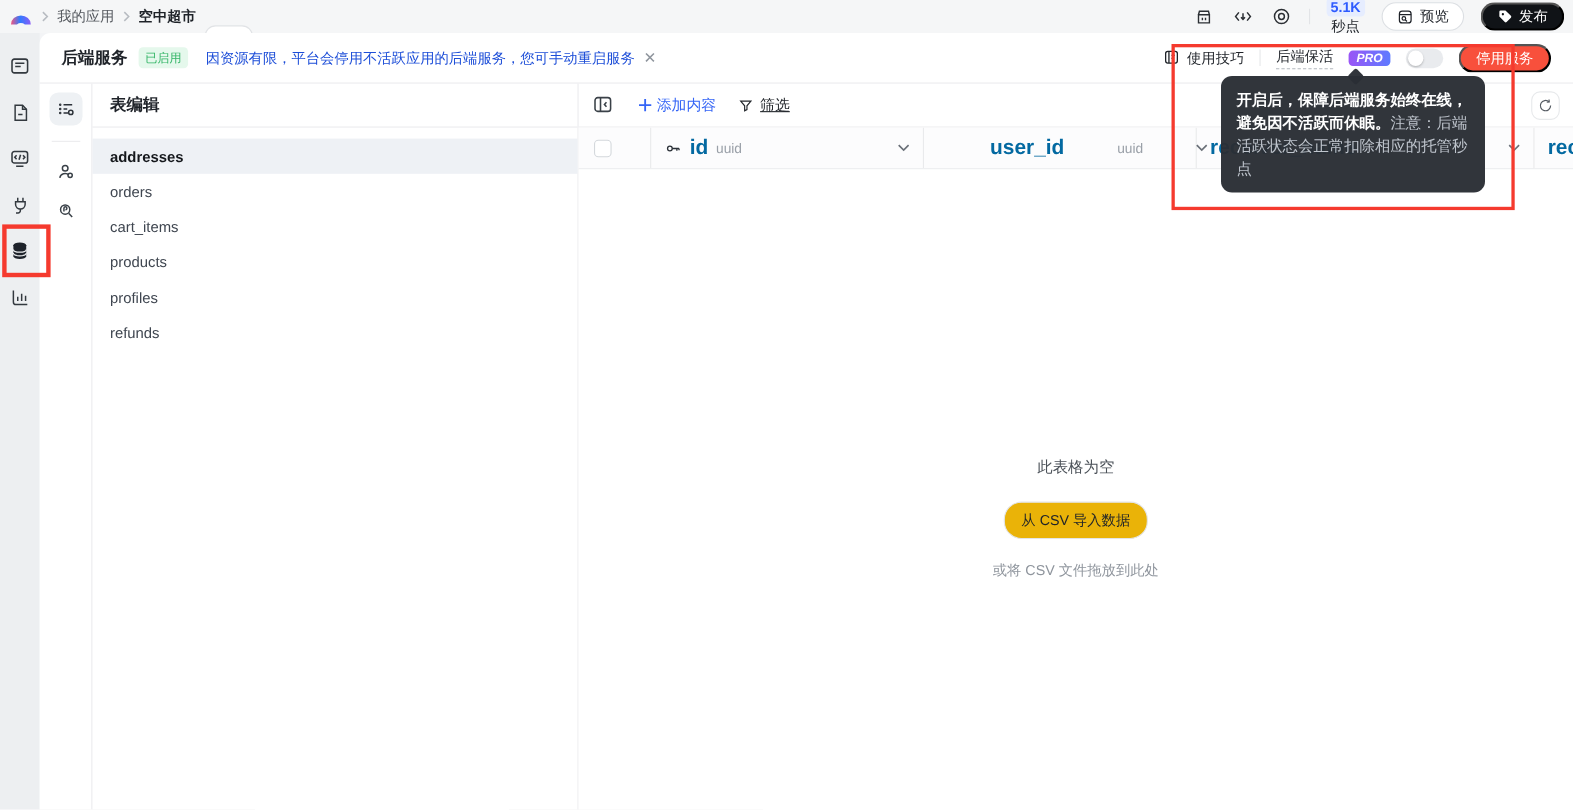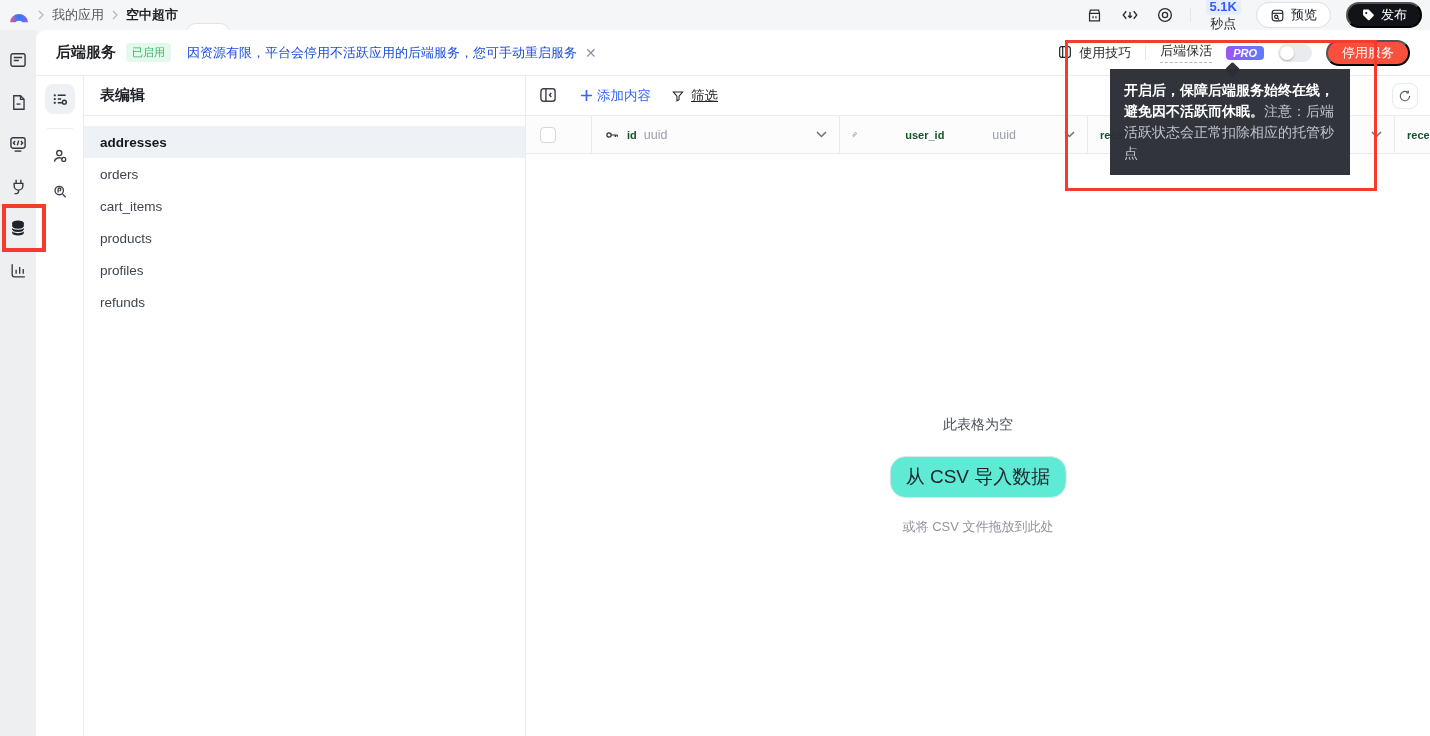--- a/index.html
+++ b/index.html
@@ -74,34 +74,34 @@
   .tool-collapse { width:22px; height:22px; color:#3a4148; cursor:pointer; }
   .tool-add { display:flex; align-items:center; gap:4px; color:#3565f6; font-size:13.5px; cursor:pointer; }
   .tool-filter { display:flex; align-items:center; gap:6px; color:#22262b; font-size:13.5px; cursor:pointer;text-decoration:underline; }
   .btn-refresh { margin-left:auto; width:26px; height:26px; border:1px solid #e7e9eb; border-radius:8px; background:#fff;
                  display:flex; align-items:center; justify-content:center; color:#565c63; cursor:pointer; }
 
   .grid-head { height:38px; border-bottom:1px solid #e9eaec; display:flex; background:#fcfcfd; flex:none; overflow:hidden; }
   .gh-cell { border-right:1px solid #e9eaec; display:flex; align-items:center; padding:0 12px; gap:7px; flex:none; }
   .gh-check { width:66px; padding-left:14px; }
   .checkbox { width:16px; height:16px; border:1.5px solid #d4d8dc; border-radius:4px; background:#fff; cursor:pointer; }
-  .col-name { font-size:11px; font-weight:700; color:#14532d; white-space:nowrap; }
+  .col-name { font-size:19px; font-weight:700; color:#0369a1; white-space:nowrap; }
   .col-type { font-size:12.5px; color:#9aa0a8; white-space:nowrap; }
   .gh-chev { margin-left:auto; color:#6a7078; cursor:pointer; }
   .gh-flex { flex:1 1 auto; min-width:0; overflow:hidden; border-right:none; }
 
   .grid-body { flex:1; position:relative; background:#fff; }
   .empty { position:absolute; left:50%; top:262px; transform:translateX(-50%); text-align:center; white-space:nowrap; }
   .empty-title { font-size:14px; color:#4b5158; }
-  .btn-import { display:inline-block; margin-top:22px; border:1px solid #e3e5e8; border-radius:16px; background:#5eead4;
-                padding:7px 15px; font-size:19px; color:#1f2329; cursor:pointer; }
+  .btn-import { display:inline-block; margin-top:22px; border:1px solid #e3e5e8; border-radius:16px; background:#eab308;
+                padding:7px 15px; font-size:13px; color:#1f2329; cursor:pointer; }
   .empty-hint { margin-top:20px; font-size:13px; color:#8f959d; }
 
   
-  .tooltip { position:absolute; left:1110px; top:69px; width:240px; background:rgba(42,46,53,.97); border-radius:0;
+  .tooltip { position:absolute; left:1110px; top:69px; width:240px; background:rgba(42,46,53,.97); border-radius:10px;
              padding:11px 14px; font-size:14px; line-height:21px; color:#fff; z-index:50; }
   .tooltip::before { content:""; position:absolute; top:-5px; left:117px; width:11px; height:11px;
                      background:rgba(42,46,53,.97); transform:rotate(45deg); border-radius:2px; }
   .tt-bold { font-weight:700; color:#ffffff; }
   .tt-normal { color:#bfc5cd; }
 
   
   .annbox { position:absolute; border:3px solid #f53a2e; z-index:100; pointer-events:none; }
   .ann-keepalive { left:1065px; top:40px; width:312px; height:151px; }
   .ann-db { left:2px; top:204px; width:44px; height:48px; border-width:4px; }

